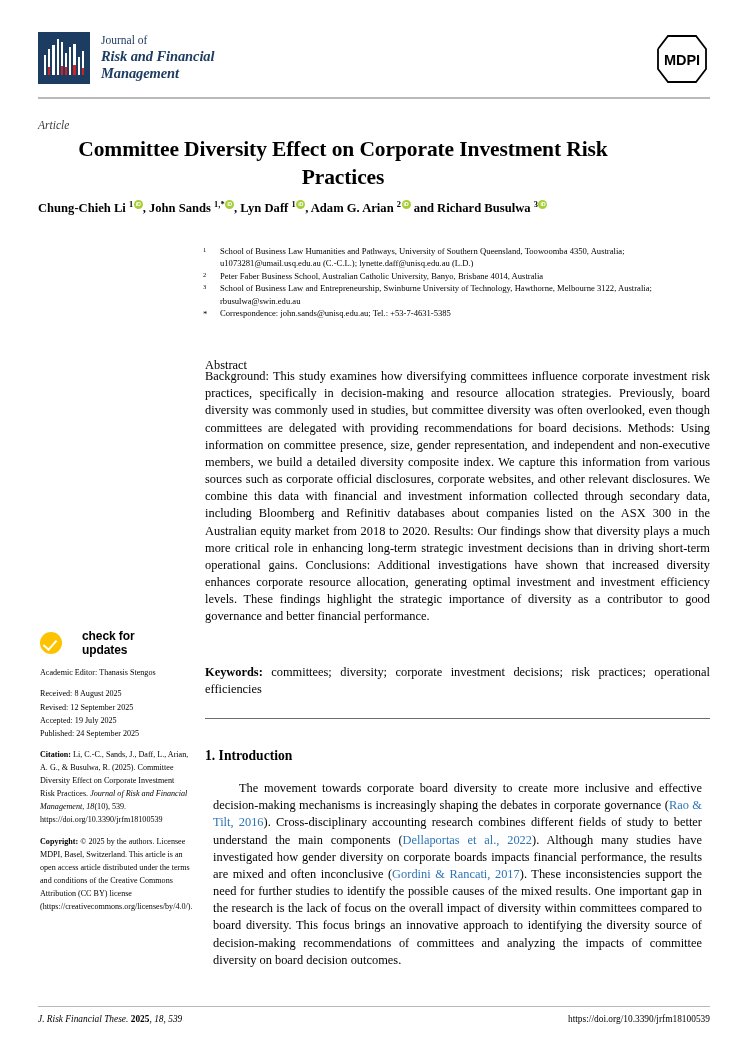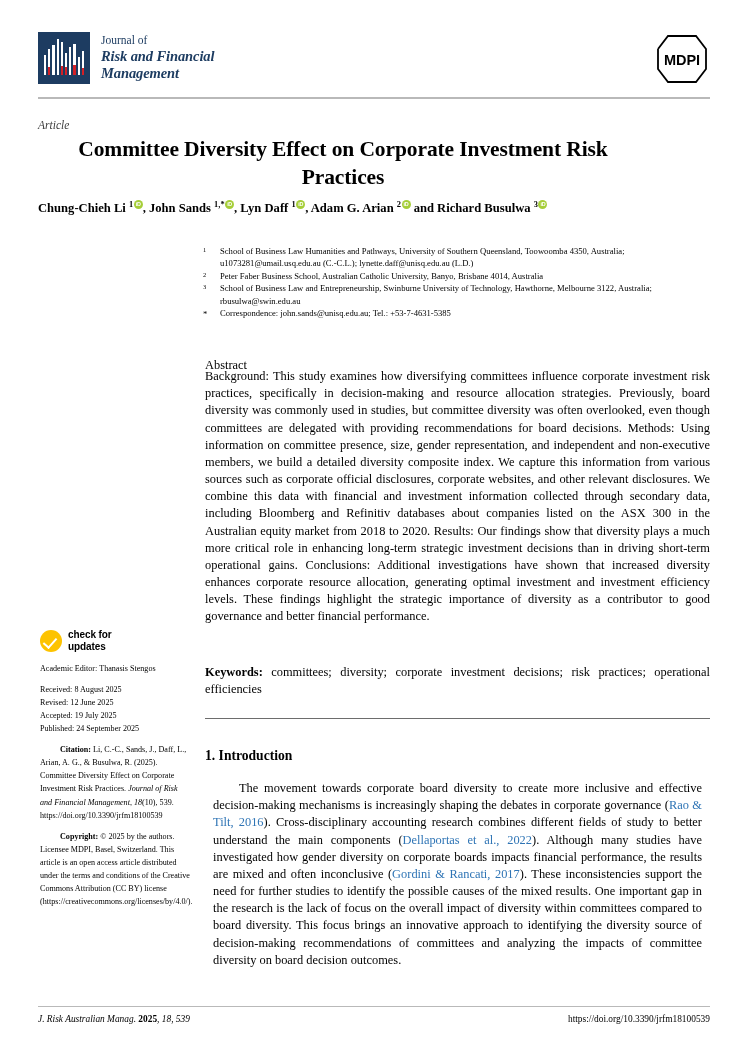--- a/index.html
+++ b/index.html
@@ -248,31 +248,31 @@
   .cfu-circle::after {
     content: "";
     position: absolute;
     left: 6px; top: 5px;
     width: 6px; height: 11px;
     border: solid #ffffff;
     border-width: 0 2.4px 2.4px 0;
     transform: rotate(42deg);
   }
   .cfu-text {
-    margin-left: 6px;
+    margin-left: 20px;
     font-family: "Liberation Sans", sans-serif;
     font-weight: bold;
-    font-size: 10px;
+    font-size: 12px;
     line-height: 1.18;
     letter-spacing: -0.1px;
   }
   .sb-block { margin-bottom: 8px; }
   .sb-line { white-space: nowrap; }
   .sb-em { font-style: italic; }
-  .sb-b { font-weight: bold; margin-left: 20px; }
+  .sb-b { font-weight: bold; }
 
   
   .footer-rule {
     position: absolute;
     left: 38px; top: 1006px;
     width: 672px;
     height: 1px;
     background: #b9b9b9;
   }
   .footer {
@@ -376,29 +376,29 @@
       <div class="cfu-text">
         <div>check for</div>
         <div>updates</div>
       </div>
     </div>
 
     <div class="sb-block">Academic Editor: Thanasis Stengos</div>
 
     <div class="sb-block">
       <div class="sb-line">Received: 8 August 2025</div>
-      <div class="sb-line">Revised: 12 June 2025</div>
+      <div class="sb-line">Revised: 12 September 2025</div>
       <div class="sb-line">Accepted: 19 July 2025</div>
       <div class="sb-line">Published: 24 September 2025</div>
     </div>
 
     <div class="sb-block"><span class="sb-b">Citation:</span> Li, C.-C., Sands, J., Daff, L., Arian, A. G., &amp; Busulwa, R. (2025). Committee Diversity Effect on Corporate Investment Risk Practices. <span class="sb-em">Journal of Risk and Financial Management</span>, <span class="sb-em">18</span>(10), 539. https://doi.org/10.3390/jrfm18100539</div>
 
     <div class="sb-block"><span class="sb-b">Copyright:</span> © 2025 by the authors. Licensee MDPI, Basel, Switzerland. This article is an open access article distributed under the terms and conditions of the Creative Commons Attribution (CC BY) license (https://creativecommons.org/licenses/by/4.0/).</div>
   </div>
 
   <div class="footer-rule"></div>
   <div class="footer">
-    <div class="left"><i>J. Risk Australian Manag.</i> <b>2025</b>, <i>18</i>, 539</div>
+    <div class="left"><i>J. Risk Financial These.</i> <b>2025</b>, <i>18</i>, 539</div>
     <div class="right">https://doi.org/10.3390/jrfm18100539</div>
   </div>
 
 </div>
 
 </body></html>

